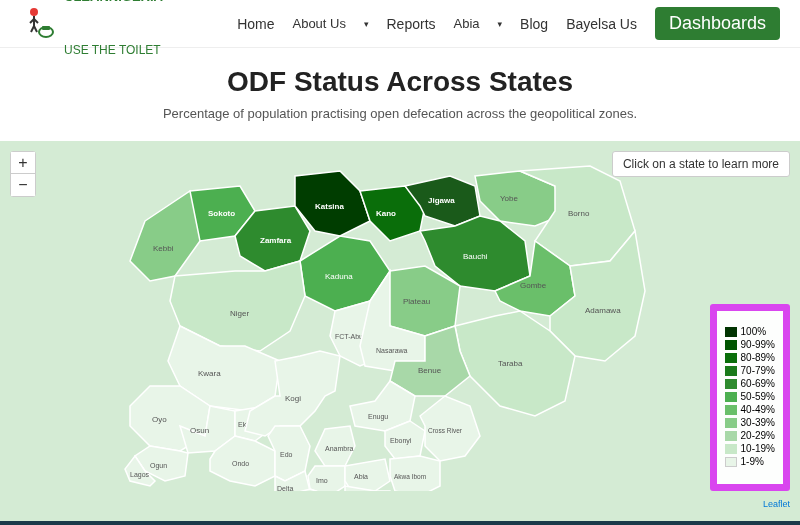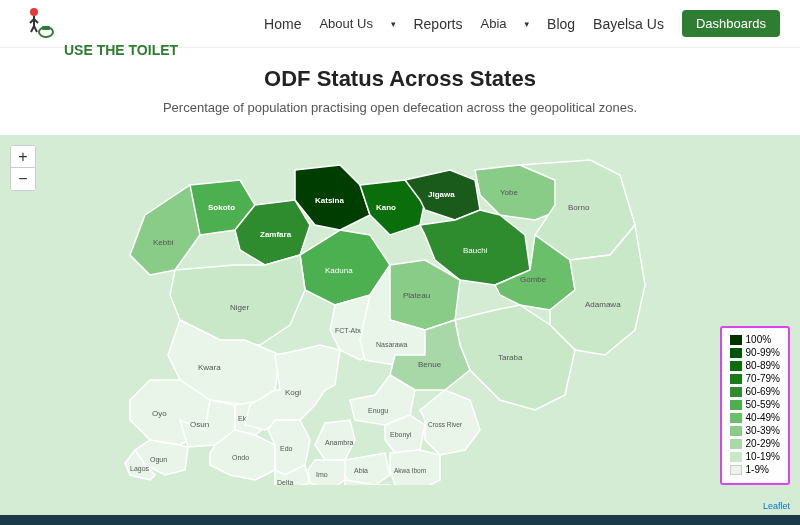--- a/index.html
+++ b/index.html
@@ -29,23 +29,23 @@
       flex-direction: column;
       line-height: 1.1;
     }
     .logo-clean {
       font-size: 13px;
       font-weight: bold;
       color: #333;
     }
     .logo-clean span { color: #2e7d32; }
     .logo-use {
-      font-size: 14px;
+      font-size: 12px;
       color: #2e7d32;
-      font-weight: bold;
+      font-weight: normal;
       margin-top: 40px;
     }
     nav {
       display: flex;
       align-items: center;
       gap: 18px;
     }
     nav a {
       text-decoration: none;
       color: #333;
@@ -59,31 +59,31 @@
       font-size: 13px;
       color: #333;
     }
     .nav-dropdown .arrow { font-size: 9px; }
     .btn-dashboard {
       background: #2e7d32;
       color: #fff;
       border: none;
       padding: 6px 14px;
       border-radius: 4px;
-      font-size: 13px;
+      font-size: 18px;
       cursor: pointer;
     }
 
     
     .page-content {
       padding: 18px 0 0 0;
       text-align: center;
     }
     .page-title {
-      font-size: 22px;
+      font-size: 28px;
       font-weight: 600;
       color: #222;
       margin-bottom: 8px;
     }
     .page-subtitle {
       font-size: 13px;
       color: #555;
       margin-bottom: 20px;
     }
 
@@ -143,42 +143,42 @@
       color: #333;
       z-index: 10;
     }
 
     
     .legend {
       position: absolute;
       bottom: 30px;
       right: 10px;
       background: rgba(255,255,255,0.95);
-      border: 2px solid #d946ef;
+      border: 7px solid #d946ef;
       border-radius: 3px;
-      padding: 6px 8px;
+      padding: 15px 8px;
       z-index: 10;
       font-size: 10px;
     }
     .legend-item {
       display: flex;
       align-items: center;
       gap: 4px;
       margin-bottom: 2px;
     }
     .legend-color {
       width: 12px;
       height: 10px;
       display: inline-block;
     }
 
     
     .leaflet-attr {
       position: absolute;
-      bottom: 4px;
+      bottom: 12px;
       right: 10px;
       font-size: 9px;
       color: #666;
       z-index: 10;
     }
     .leaflet-attr a { color: #0078d7; text-decoration: none; }
 
     
     .nigeria-map {
       position: absolute;
@@ -248,20 +248,21 @@
 </div>
 
 <div class="map-container">
   <div class="map-bg"></div>
 
   <div class="zoom-controls">
     <button class="zoom-btn">+</button>
     <button class="zoom-btn">−</button>
   </div>
 
+  <div class="click-hint">Click on a state to learn more</div>
 
   <svg class="nigeria-map" viewBox="0 0 580 330">
 
     <polygon points="110,30 160,25 175,50 155,75 120,80 95,60" fill="#4caf50" stroke="#fff" stroke-width="1.5"></polygon>
     <text x="128" y="55" font-size="8" fill="#fff" font-weight="bold">Sokoto</text>
 
     <polygon points="155,75 175,50 215,45 230,70 220,100 185,110 160,95" fill="#2e8b2e" stroke="#fff" stroke-width="1.5"></polygon>
     <text x="180" y="82" font-size="8" fill="#fff" font-weight="bold">Zamfara</text>
 
     <polygon points="65,60 110,30 120,80 95,115 70,120 50,100" fill="#88cc88" stroke="#fff" stroke-width="1.5"></polygon>

